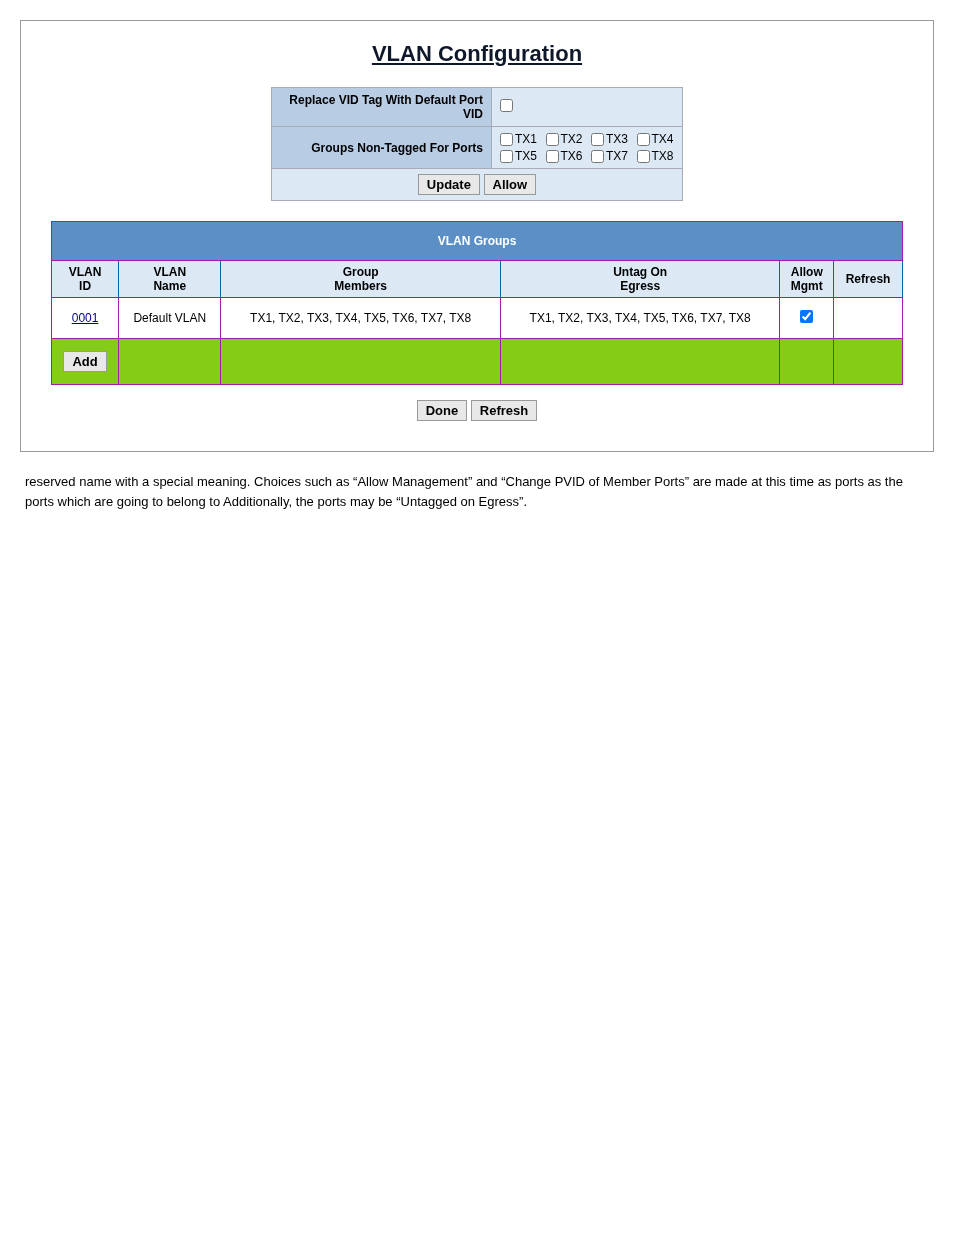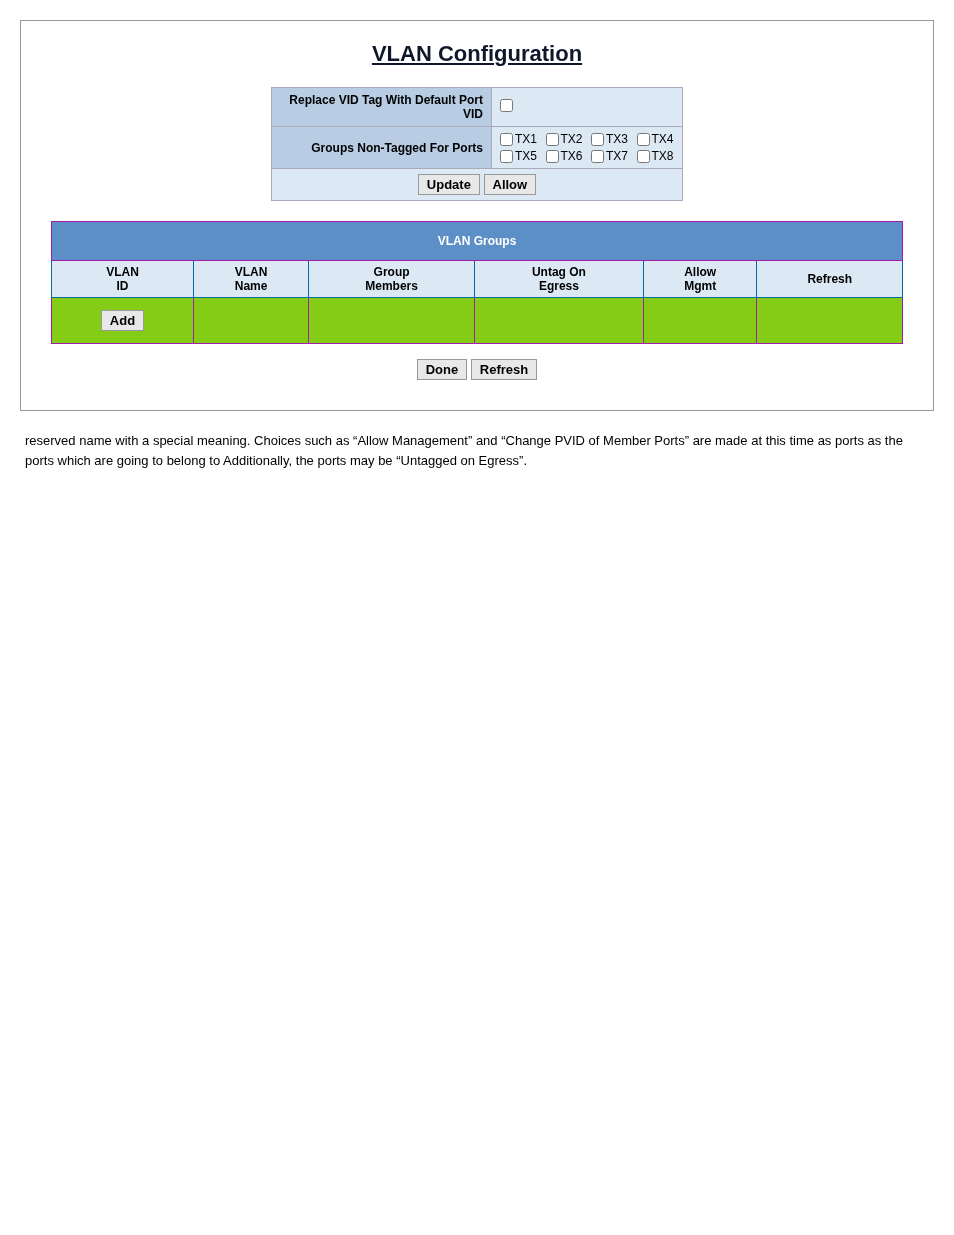--- a/index.html
+++ b/index.html
@@ -203,20 +203,32 @@
         <td colspan="6" class="vlan-groups-header">VLAN Groups</td>
       </tr>
       <tr>
         <th>VLAN<br>ID</th>
         <th>VLAN<br>Name</th>
         <th>Group<br>Members</th>
         <th>Untag On<br>Egress</th>
         <th>Allow<br>Mgmt</th>
         <th>Refresh</th>
       </tr>
+      <tr class="row-data">
+        <td>
+          <a class="vlan-id-link">0001</a>
+        </td>
+        <td>Default VLAN</td>
+        <td>TX1, TX2, TX3, TX4, TX5, TX6, TX7, TX8</td>
+        <td>TX1, TX2, TX3, TX4, TX5, TX6, TX7, TX8</td>
+        <td>
+          <input type="checkbox" checked="" style="">
+        </td>
+        <td></td>
+      </tr>
       <tr class="row-add">
         <td>
           <button class="btn">Add</button>
         </td>
         <td></td>
         <td></td>
         <td></td>
         <td></td>
         <td></td>
       </tr>

